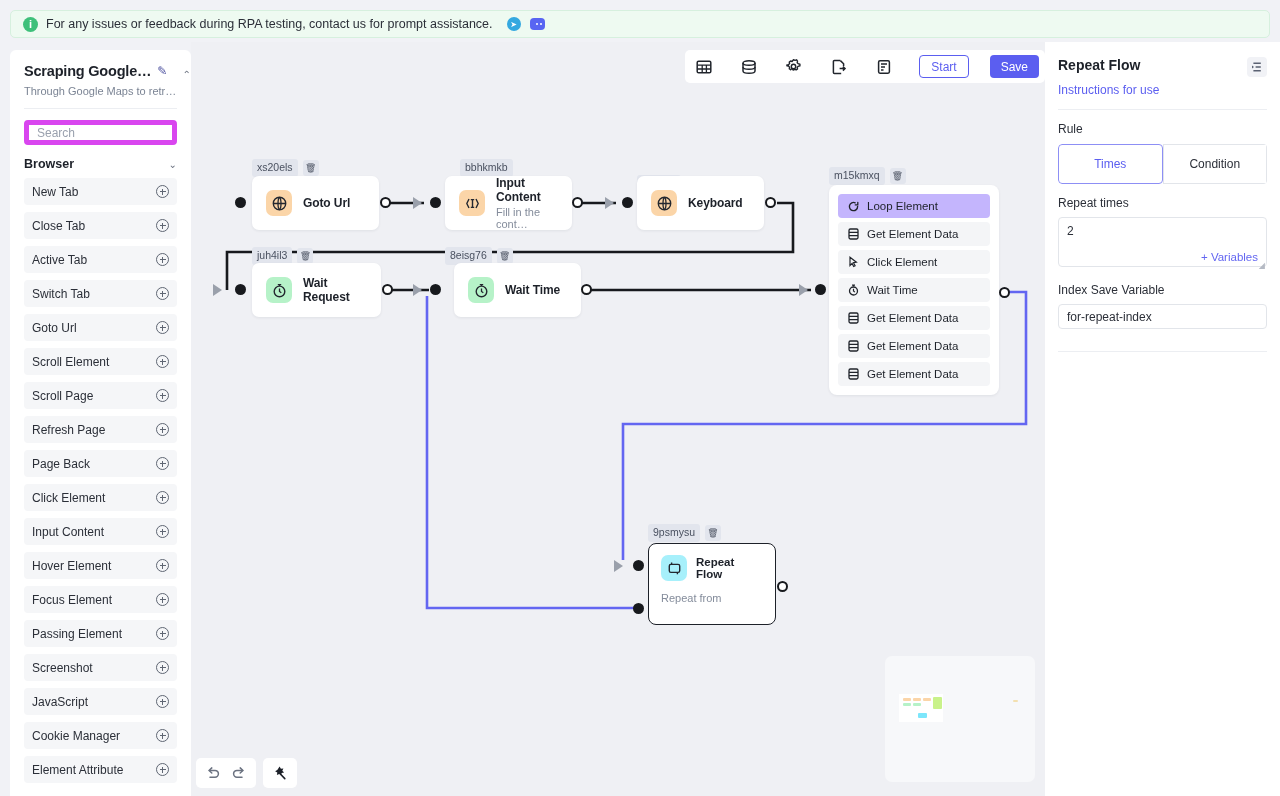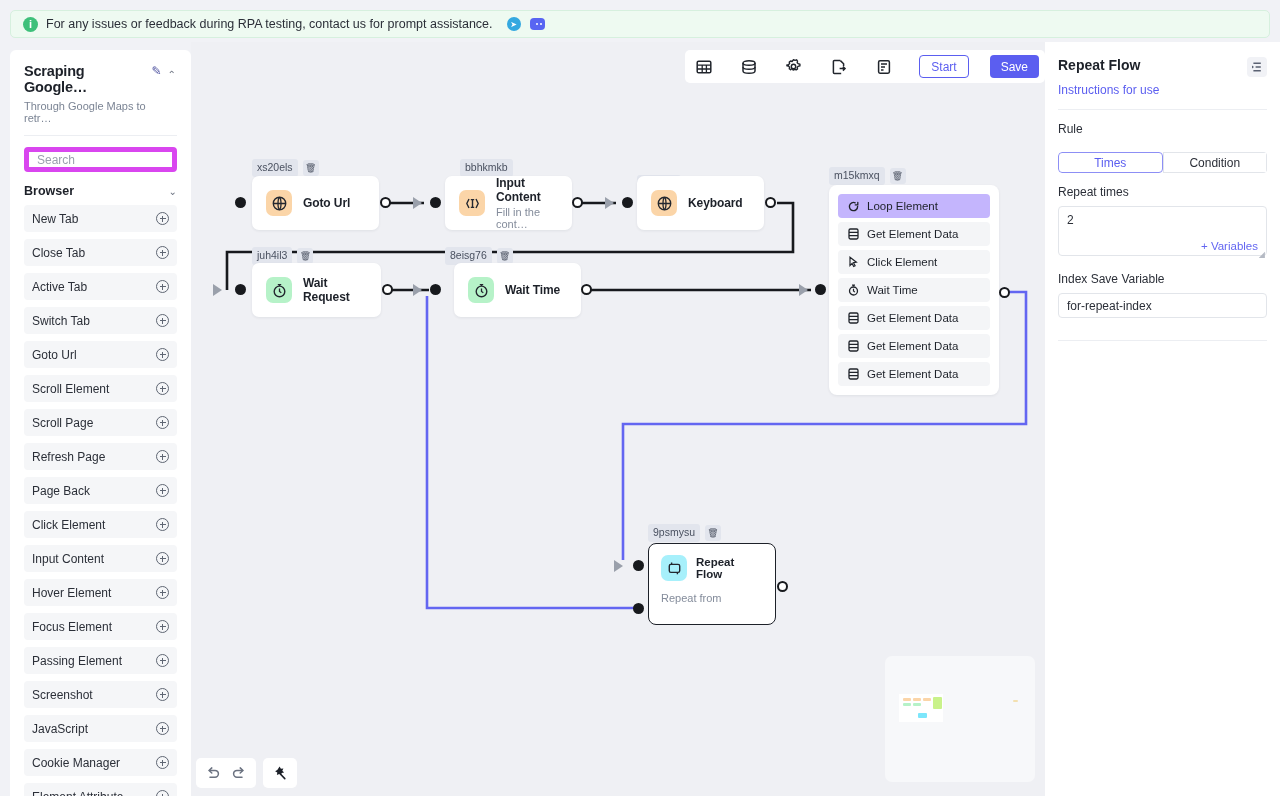--- a/index.html
+++ b/index.html
@@ -39,21 +39,21 @@
   .dc-icon i { display:block; width:2px;height:2px;background:#fff;border-radius:50%;box-shadow:4px 0 0 #fff; }
 
   
   .sidebar {
     position: absolute; left: 10px; top: 50px;
     width: 181px; height: 746px;
     background: #fff;
     border-radius: 6px 6px 0 0;
     overflow: hidden;
   }
-  .sb-head { padding: 13px 15px 0 14px; }
+  .sb-head { padding: 13px 0 0 14px; }
   .sb-title-row { display: flex; align-items: flex-start; gap: 6px; }
   .sb-title { font-size: 14.5px; font-weight: bold; color: #1d2129; letter-spacing: -0.2px; }
   .pencil-icon { color: #4b4f9e; font-size: 12px; margin-top: 1px; cursor: pointer; }
   .chev-up { color: #6b7280; font-size: 10px; margin-left: auto; margin-top: 6px; cursor: pointer; }
   .sb-sub { font-size: 11px; color: #7b8494; margin-top: 5px; }
   .sb-divider { height: 1px; background: #eceef2; margin: 11px 14px 0 14px; }
   .sb-search {
     margin: 11px 14px 0 14px; width: 153px; height: 25px;
     border: 5px solid #d946ef; border-radius: 4px;
     font-size: 12px; color: #333; padding: 0 8px;
@@ -213,21 +213,21 @@
   .rp-title { font-size: 14px; font-weight: bold; color: #1d2129; }
   .rp-menu {
     margin-left: auto; width: 20px; height: 20px; border-radius: 4px;
     background: #f1f2f6; display: flex; align-items: center; justify-content: center;
     color: #5a6172; font-size: 10px; cursor: pointer;
   }
   .rp-link { font-size: 12px; color: #5b5ef0; margin-top: 6px; cursor: pointer; }
   .rp-divider { height: 1px; background: #eceef2; margin: 12px 0 0 0; }
   .rp-label { font-size: 12px; color: #2b2f38; margin-top: 12px; }
   .seg {
-    display: flex; margin-top: 16px; height: 21px;
+    display: flex; margin-top: 8px; height: 40px;
     border-radius: 4px; overflow: hidden;
   }
   .seg-btn {
     flex: 1; display: flex; align-items: center; justify-content: center;
     font-size: 12px; cursor: pointer; background: #fff;
     border: 1px solid #e2e5ea; color: #2b2f38;
   }
   .seg-btn.on { border: 1.3px solid #8d8ff5; color: #5b5ef0; border-radius: 4px; }
   .ta-wrap { position: relative; margin-top: 7px; }
   .ta {

